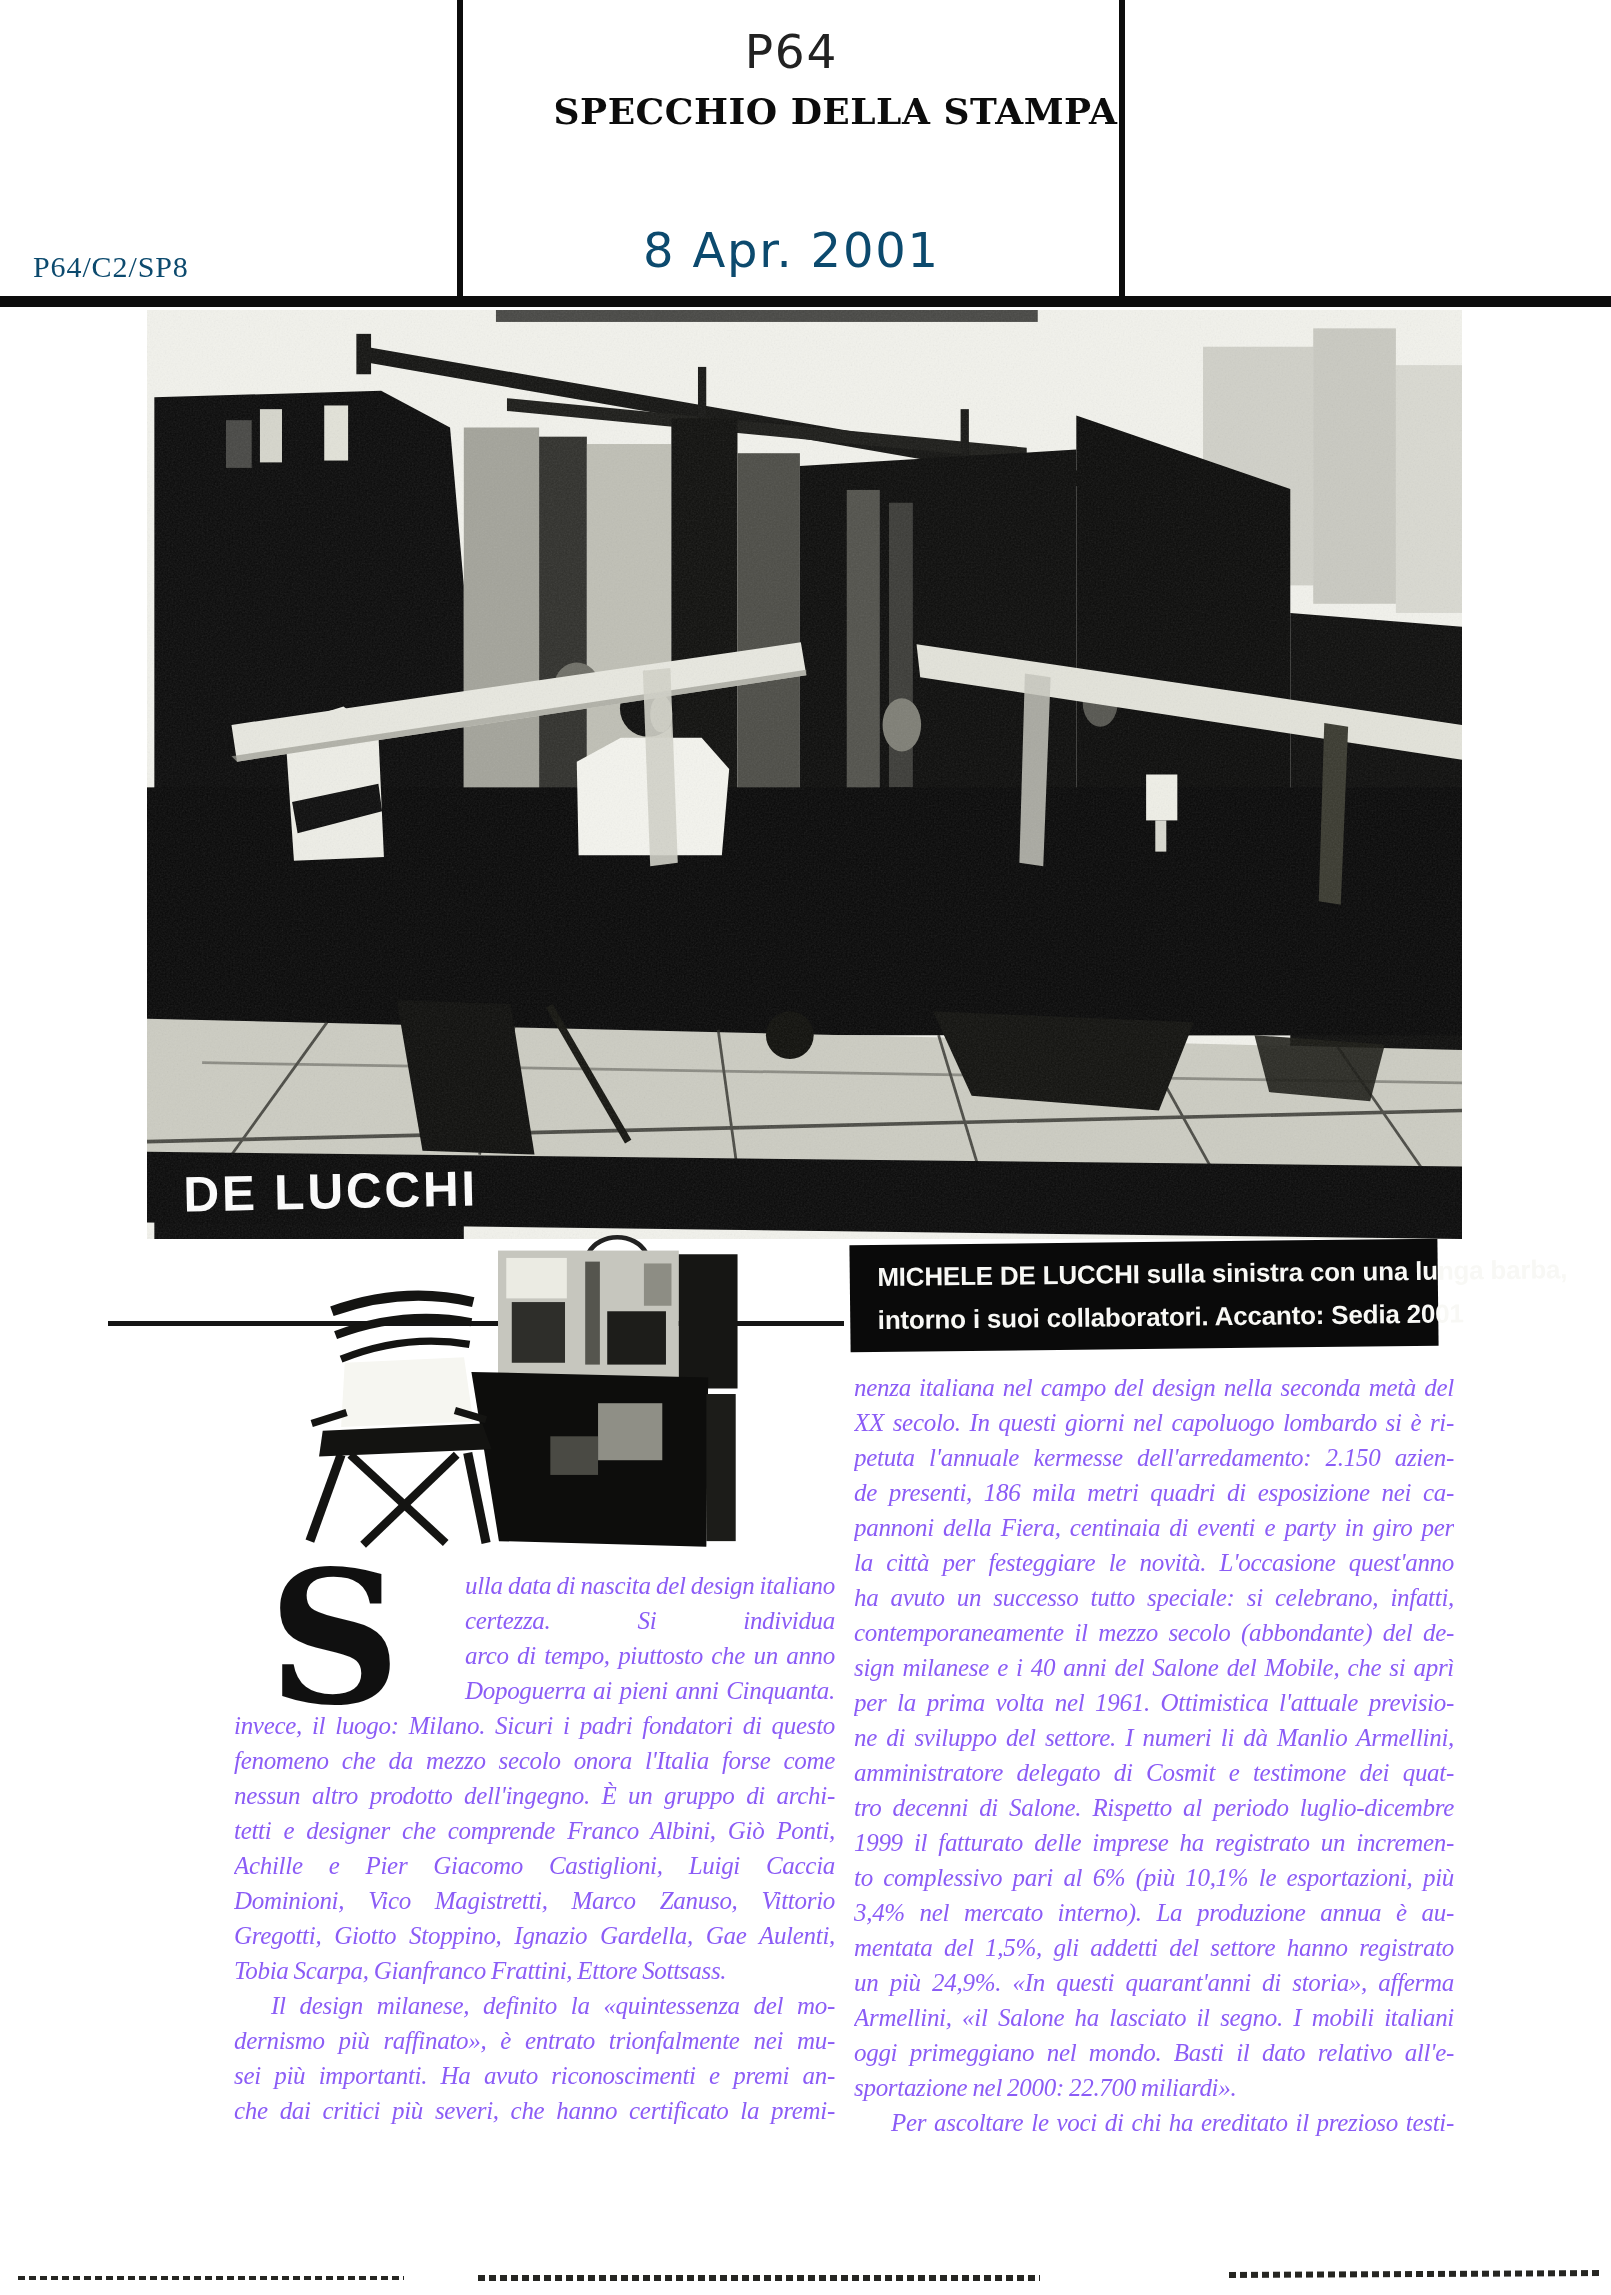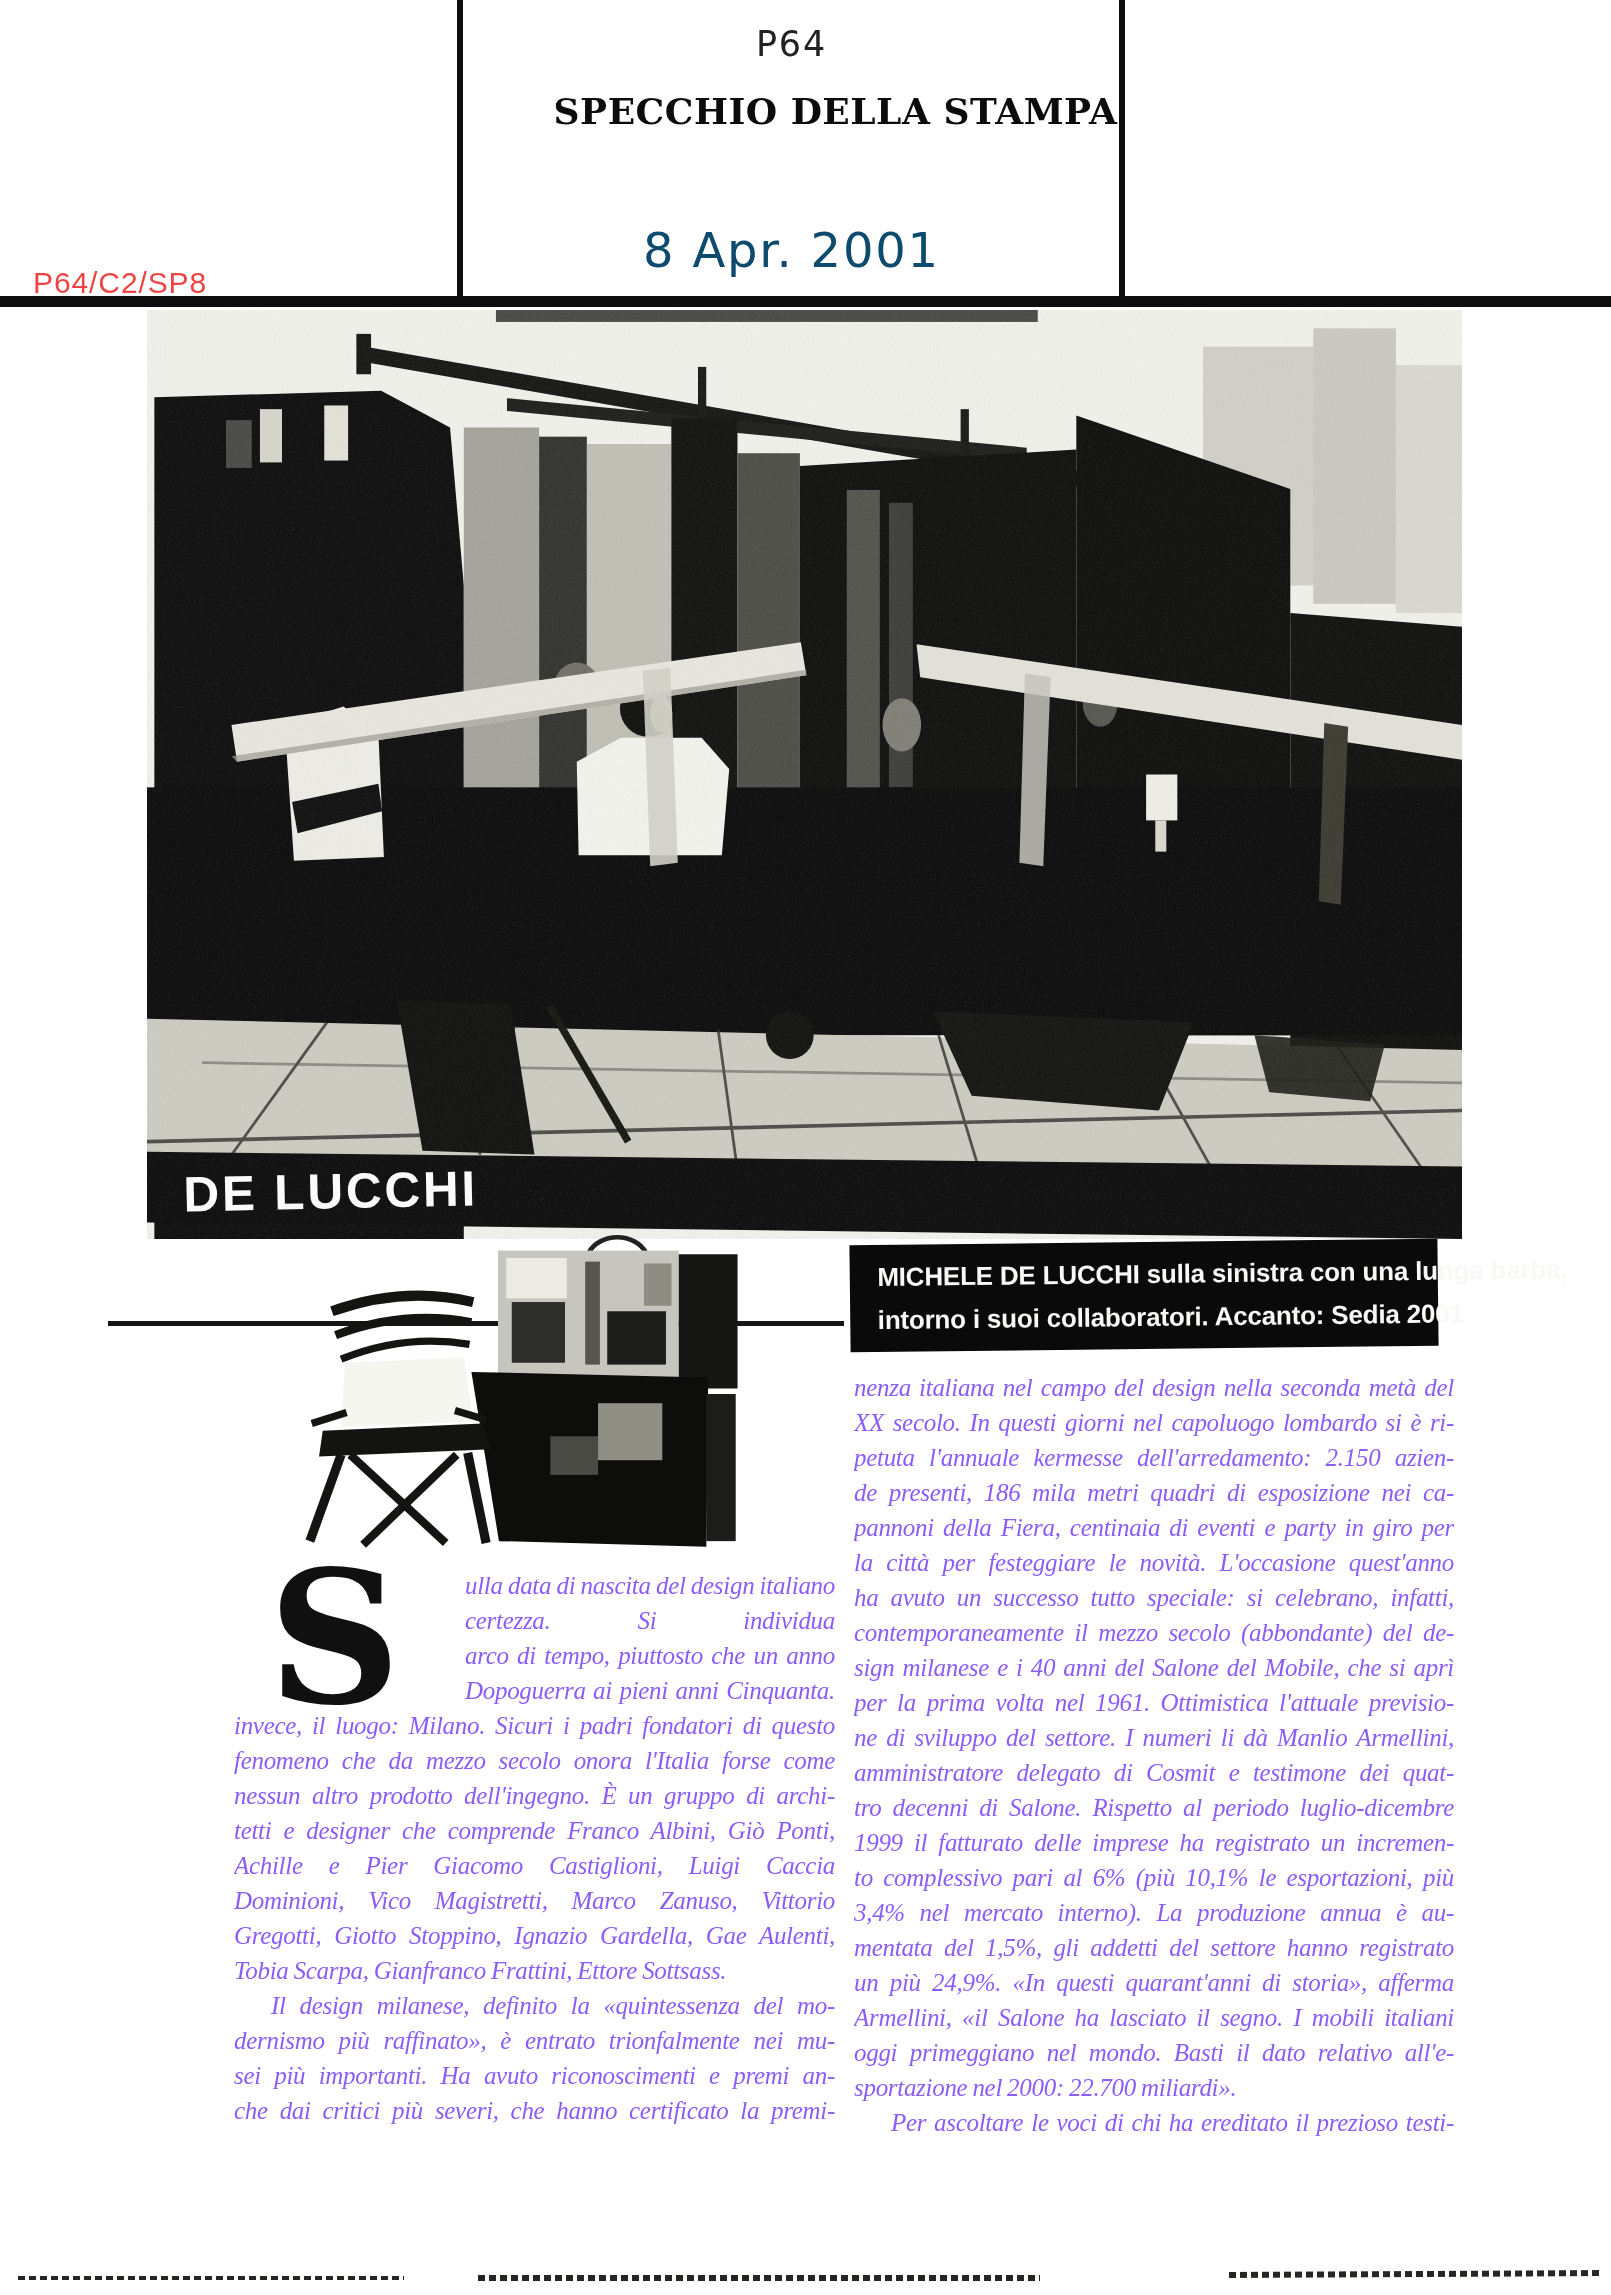--- a/index.html
+++ b/index.html
@@ -5,24 +5,24 @@
   html,body{margin:0;padding:0;background:#ffffff;}
   body{width:1612px;height:2296px;position:relative;overflow:hidden;
        font-family:"Liberation Serif",serif;color:#161616;}
 
   
   .vrule{position:absolute;top:0;background:#0d0d0d;}
   #vrule-left{left:457px;width:6.4px;height:298px;}
   #vrule-right{left:1119px;width:6.4px;height:298px;}
   #header-hrule{position:absolute;left:0;top:296px;width:1612px;height:11px;background:#0d0d0d;}
   .hdr-center{position:absolute;left:464px;width:655px;text-align:center;}
-  #page-code{top:24px;font-family:"DejaVu Sans",sans-serif;font-size:35px;letter-spacing:1.8px;color:#222;}
+  #page-code{top:24px;font-family:"DejaVu Sans",sans-serif;font-size:47px;letter-spacing:1.8px;color:#222;}
   #publication{top:90px;font-family:"DejaVu Serif",serif;font-weight:bold;font-size:36px;letter-spacing:0.5px;color:#0c0c0c;padding-left:44px;}
   #date{top:222px;font-family:"DejaVu Sans",sans-serif;font-size:48px;letter-spacing:1.8px;color:#0c4a6e;}
-  #ref-code{position:absolute;left:33px;top:250px;font-family:Liberation Sans, sans-serif;font-size:30px;letter-spacing:0.9px;color:#ef4444;margin-top:16px;}
+  #ref-code{position:absolute;left:33px;top:250px;font-family:Liberation Serif, serif;font-size:30px;letter-spacing:0.9px;color:#0c4a6e;}
 
   
   #photo{position:absolute;left:147px;top:310px;width:1315px;height:929px;}
 
   
   #caption-box{position:absolute;left:850px;top:1242px;width:588px;height:107px;background:#0a0a0a;
     transform:rotate(-0.65deg);}
   #caption-box .cap-line{margin:0 0 0 27.5px;font-family:"Liberation Sans",sans-serif;
     font-weight:600;font-size:26px;line-height:43px;color:#f8f8f5;letter-spacing:-0.2px;white-space:nowrap;}
   #caption-box .cap-line:first-child{padding-top:11px;}

